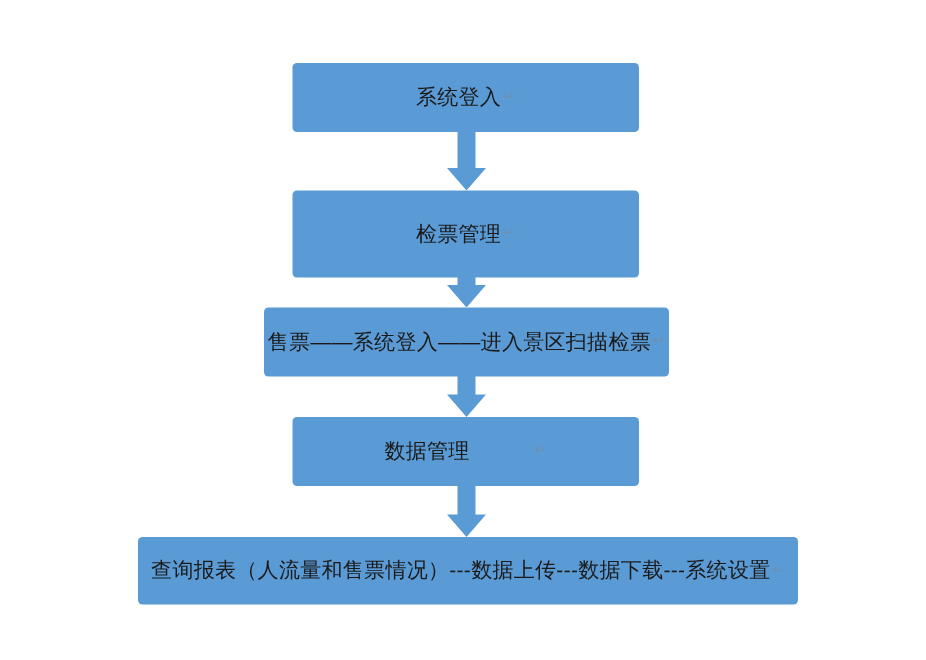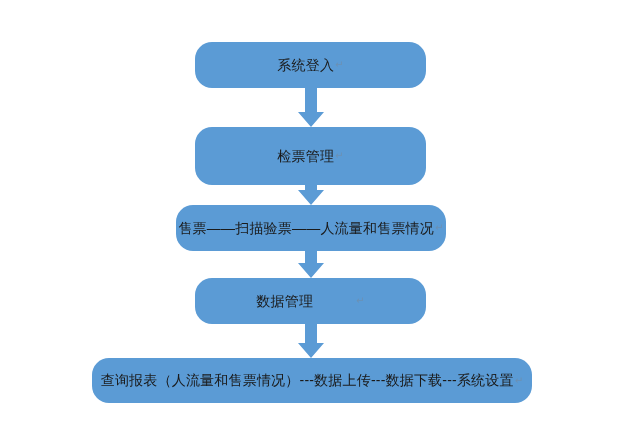--- a/index.html
+++ b/index.html
@@ -14,21 +14,21 @@
   #canvas {
     position: relative;
     width: 617px;
     height: 440px;
     background: #ffffff;
     overflow: hidden;
   }
   .node {
     position: absolute;
     background: #5b9bd5;
-    border-radius: 17px;
+    border-radius: 3px;
     display: flex;
     align-items: center;
     justify-content: center;
     box-sizing: border-box;
     color: #1a1a1a;
     font-size: 14px;
     line-height: 1.2;
     letter-spacing: 0.2px;
     white-space: nowrap;
     text-align: center;
@@ -78,21 +78,21 @@
     </div>
     <div class="node" style="left: 195px; top: 42px; width: 231px; height: 46px; background: rgb(91, 155, 213); color: rgb(26, 26, 26);">
       <span class="node-label">系统登入</span>
       <span class="pilcrow">↵</span>
     </div>
     <div class="node" style="left: 195px; top: 127px; width: 231px; height: 58px; background: rgb(91, 155, 213); color: rgb(26, 26, 26);">
       <span class="node-label">检票管理</span>
       <span class="pilcrow">↵</span>
     </div>
     <div class="node" style="left: 176px; top: 205px; width: 270px; height: 46px; background: rgb(91, 155, 213); color: rgb(26, 26, 26);">
-      <span class="node-label">售票——扫描验票——人流量和售票情况</span>
+      <span class="node-label">售票——系统登入——进入景区扫描检票</span>
       <span class="pilcrow">↵</span>
     </div>
     <div class="node" style="left: 195px; top: 278px; width: 231px; height: 46px; background: rgb(91, 155, 213); color: rgb(26, 26, 26); gap: 42px;">
       <span class="node-label">数据管理</span>
       <span class="pilcrow">↵</span>
     </div>
     <div class="node" style="left: 92px; top: 358px; width: 440px; height: 45px; background: rgb(91, 155, 213); color: rgb(26, 26, 26);">
       <span class="node-label">查询报表（人流量和售票情况）---数据上传---数据下载---系统设置</span>
       <span class="pilcrow">↵</span>
     </div>

